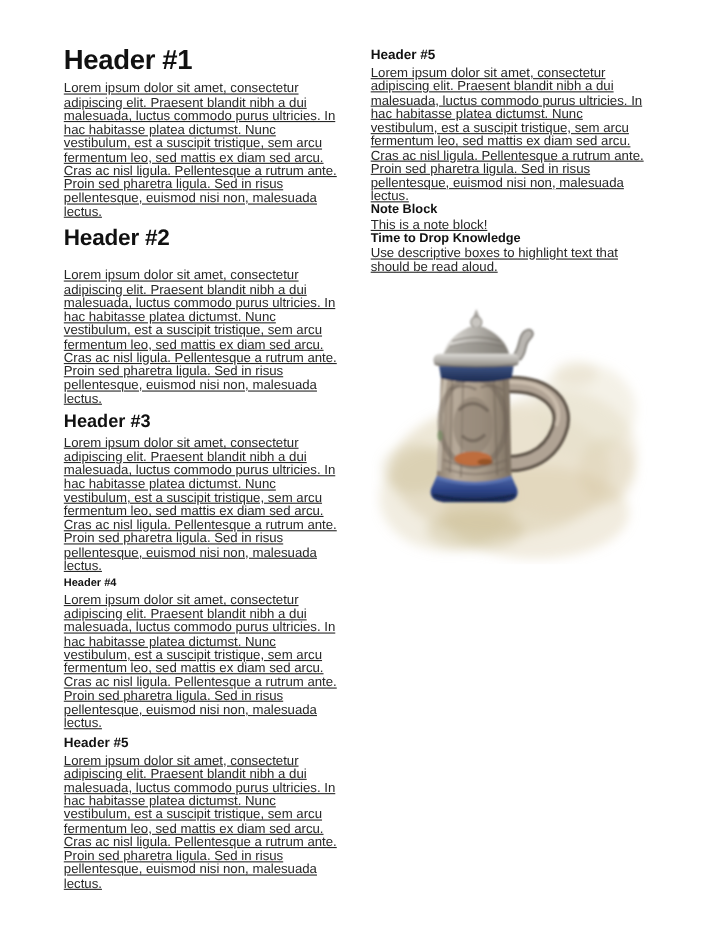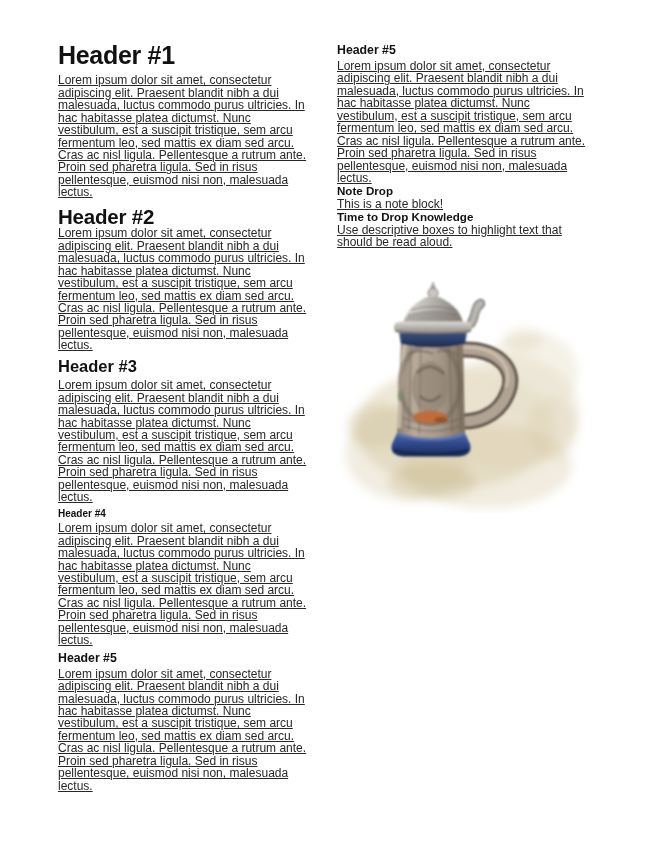--- a/index.html
+++ b/index.html
@@ -29,21 +29,21 @@
     width:652px;height:844px;background:#ffffff;
     padding:42px 0 0 58px;display:flex;gap:27px;
   }
   .col{width:252px;flex:0 0 252px;}
   p.body{
     font-size:12px;line-height:12.45px;color:var(--body-ink);
     margin:0 0 1px 0;letter-spacing:0;text-decoration:underline;
   }
   h1,h2,h3,h4,h5{color:var(--ink);font-weight:700;line-height:1.05;}
   h1{font-size:25px;margin:0 0 6px 0;letter-spacing:-0.3px;}
-  h2{font-size:20.5px;margin:7px 0 0 0;letter-spacing:-0.2px;}
+  h2{font-size:20.5px;margin:7px 0 17px 0;letter-spacing:-0.2px;}
   h3{font-size:16.5px;margin:6px 0 4px 0;}
   h4{font-size:10px;margin:5px 0 3px 0;}
   h5{font-size:12.3px;margin:5px 0 3px 0;}
   .col-right h5.first{margin-top:2px;}
   .h6{
     font-size:11.6px;font-weight:700;color:var(--ink);
     line-height:12.45px;margin:1px 0 0 0;
   }
   strong.lead{font-weight:700;color:var(--ink);}
   .illustration{margin-top:29px;width:252px;height:235px;display:block;}
@@ -67,21 +67,21 @@
     <p class="body">Lorem ipsum dolor sit amet, consectetur adipiscing elit. Praesent blandit nibh a dui malesuada, luctus commodo purus ultricies. In hac habitasse platea dictumst. Nunc vestibulum, est a suscipit tristique, sem arcu fermentum leo, sed mattis ex diam sed arcu. Cras ac nisl ligula. Pellentesque a rutrum ante. Proin sed pharetra ligula. Sed in risus pellentesque, euismod nisi non, malesuada lectus.</p>
 
     <h5>Header #5</h5>
     <p class="body">Lorem ipsum dolor sit amet, consectetur adipiscing elit. Praesent blandit nibh a dui malesuada, luctus commodo purus ultricies. In hac habitasse platea dictumst. Nunc vestibulum, est a suscipit tristique, sem arcu fermentum leo, sed mattis ex diam sed arcu. Cras ac nisl ligula. Pellentesque a rutrum ante. Proin sed pharetra ligula. Sed in risus pellentesque, euismod nisi non, malesuada lectus.</p>
   </div>
 
   <div class="col col-right">
     <h5 class="first">Header #5</h5>
     <p class="body">Lorem ipsum dolor sit amet, consectetur adipiscing elit. Praesent blandit nibh a dui malesuada, luctus commodo purus ultricies. In hac habitasse platea dictumst. Nunc vestibulum, est a suscipit tristique, sem arcu fermentum leo, sed mattis ex diam sed arcu. Cras ac nisl ligula. Pellentesque a rutrum ante. Proin sed pharetra ligula. Sed in risus pellentesque, euismod nisi non, malesuada lectus.</p>
 
-    <div class="h6">Note Drop</div>
+    <div class="h6">Note Block</div>
     <p class="body">This is a note block!</p>
 
     <div class="h6">Time to Drop Knowledge</div>
     <p class="body">Use descriptive boxes to highlight text that should be read aloud.</p>
 
 
     <svg class="illustration" viewBox="0 0 252 235" xmlns="http://www.w3.org/2000/svg" aria-hidden="true">
       <defs>
         <filter id="soft" x="-40%" y="-40%" width="180%" height="180%">
           <feGaussianBlur stdDeviation="5"></feGaussianBlur>

